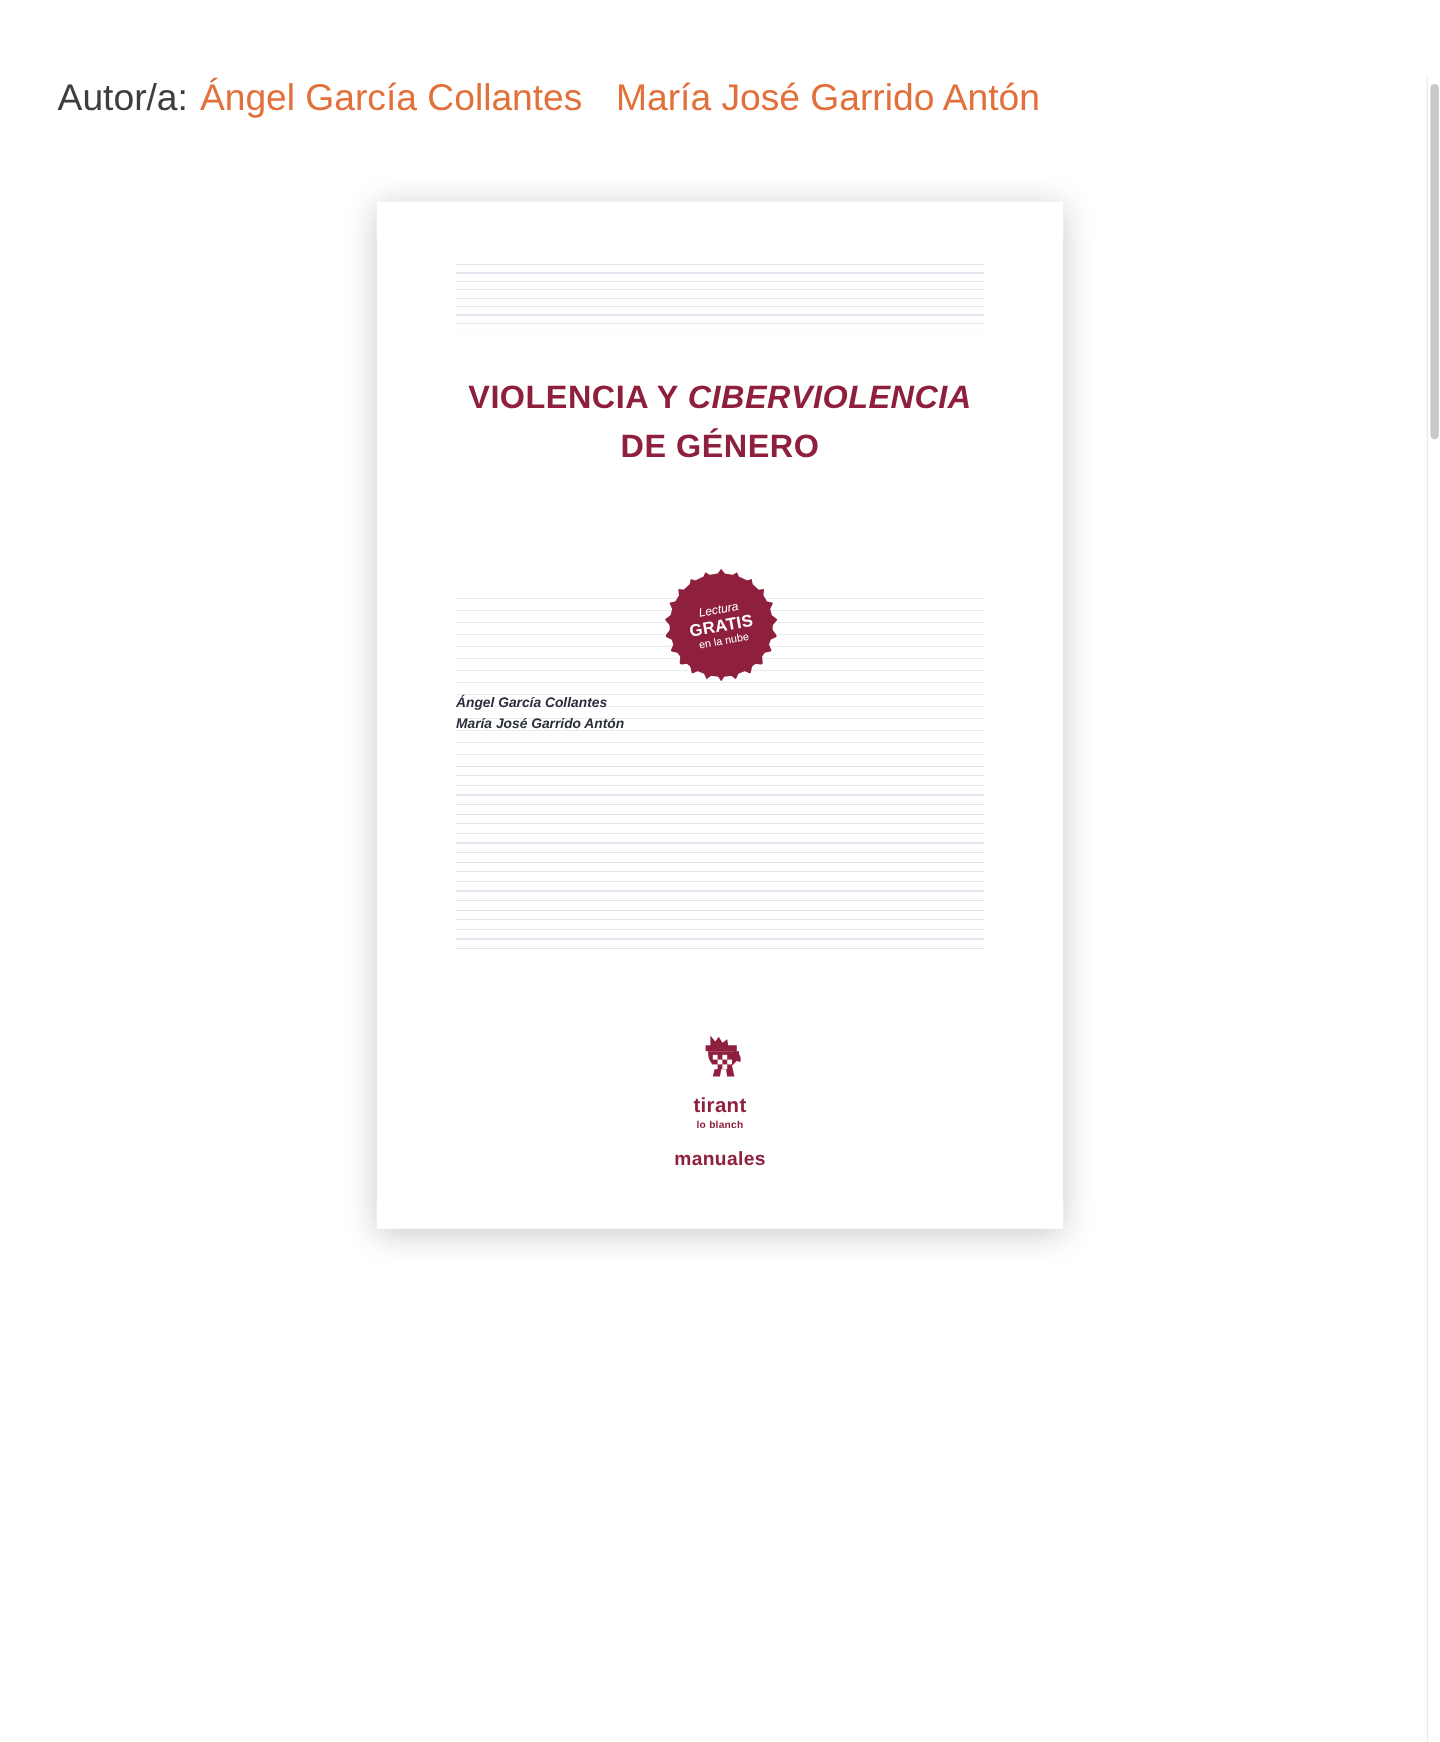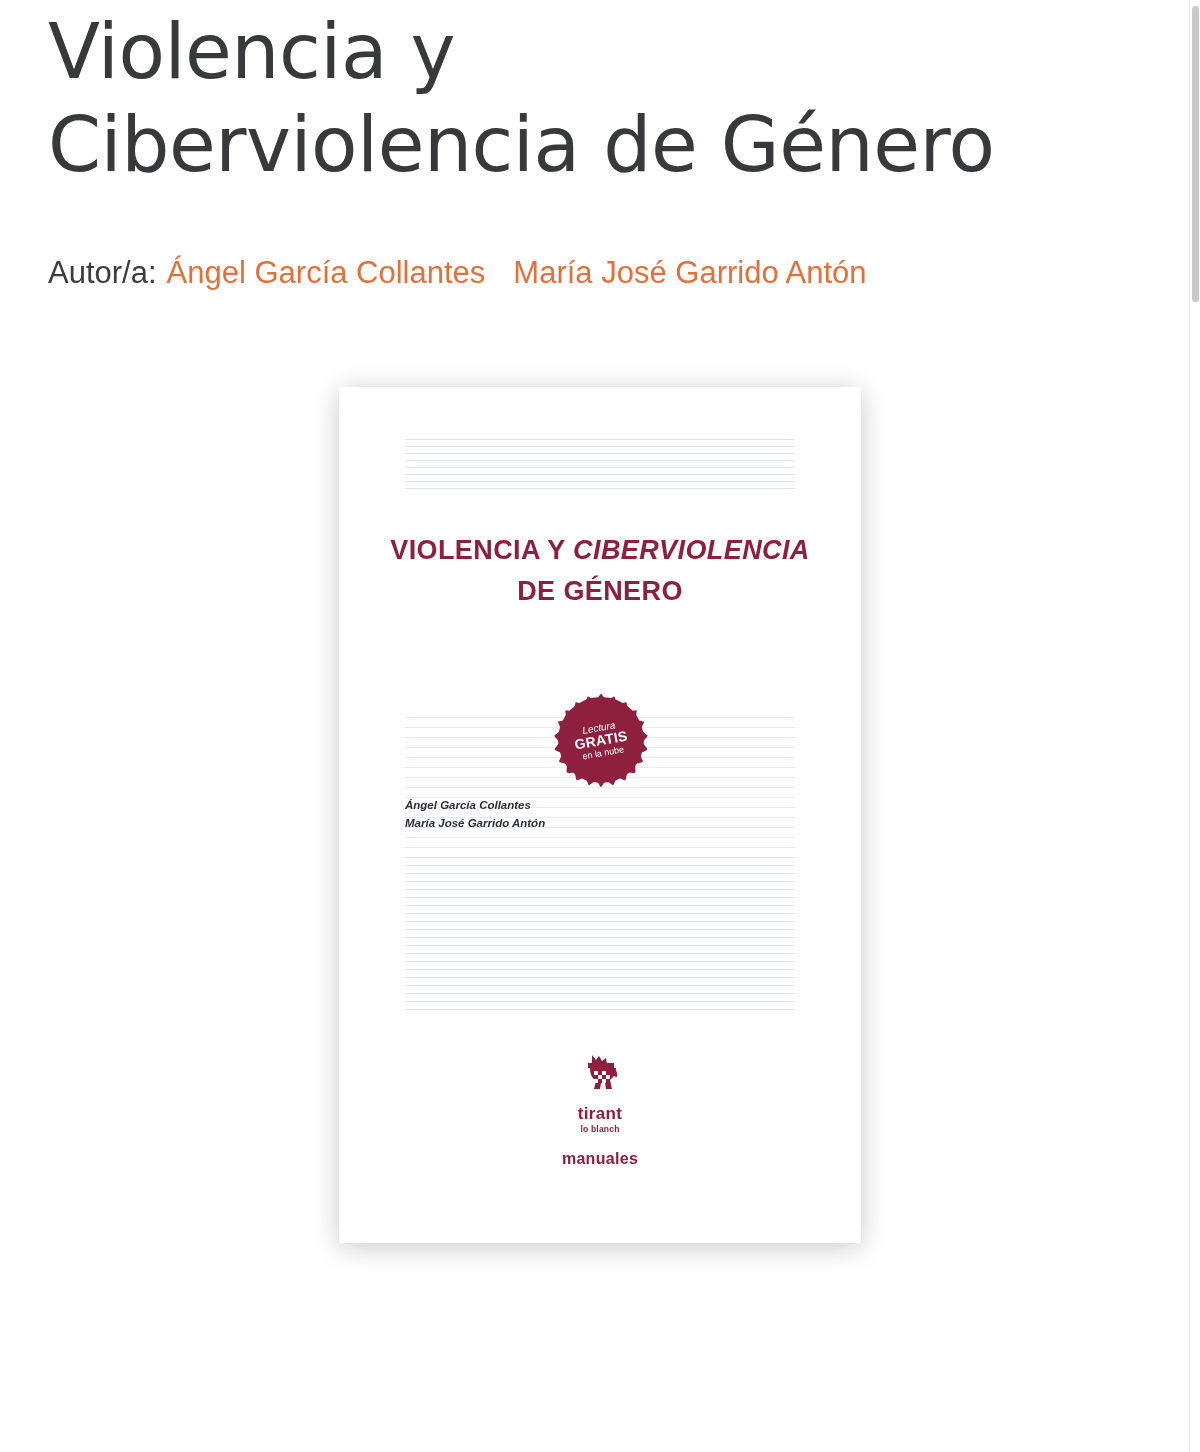--- a/index.html
+++ b/index.html
@@ -58,27 +58,26 @@
   }
 
   
   .cover-wrap {
     margin-top: 68px;
     display: flex;
     justify-content: center;
   }
   .cover {
     position: relative;
-    width: 522px;
+    width: 572px;
     height: 856px;
     background: #ffffff;
     box-shadow: 0 4px 26px rgba(0,0,0,0.22);
     box-sizing: border-box;
     overflow: hidden;
-    margin-top: 28px;
   }
 
   
   .cover-lines {
     position: absolute;
     left: 66px;
     right: 66px;
     top: 52px;
     height: 56px;
     background-image: repeating-linear-gradient(
@@ -187,21 +186,21 @@
     color: #2b2f3a;
     font-size: 11.5px;
     font-style: italic;
     line-height: 1.55;
     font-weight: bold;
   }
 
   
   .publisher {
     position: absolute;
-    bottom: 75px;
+    bottom: 48px;
     left: 0;
     right: 0;
     text-align: center;
     color: #8e1f3d;
   }
   .pub-mark {
     width: 44px;
     height: 46px;
     margin: 0 auto 6px auto;
     position: relative;
@@ -244,23 +243,20 @@
     height: 296px;
     border-radius: 4px;
     background: #c9c9c9;
   }
 </style>
 </head>
 <body>
 
 <div class="page">
 
-  <div class="title-block">
-    <h1 class="page-title">Violencia y Ciberviolencia de Género</h1>
-  </div>
 
   <div class="author-line">
     <span class="author-label">Autor/a:</span><span class="author-name">Ángel García Collantes</span><span class="author-name">María José Garrido Antón</span>
   </div>
 
   <div class="cover-wrap">
     <div class="cover">
 
       <div class="cover-lines"></div>
       <div class="cover-lines-lower"></div>

